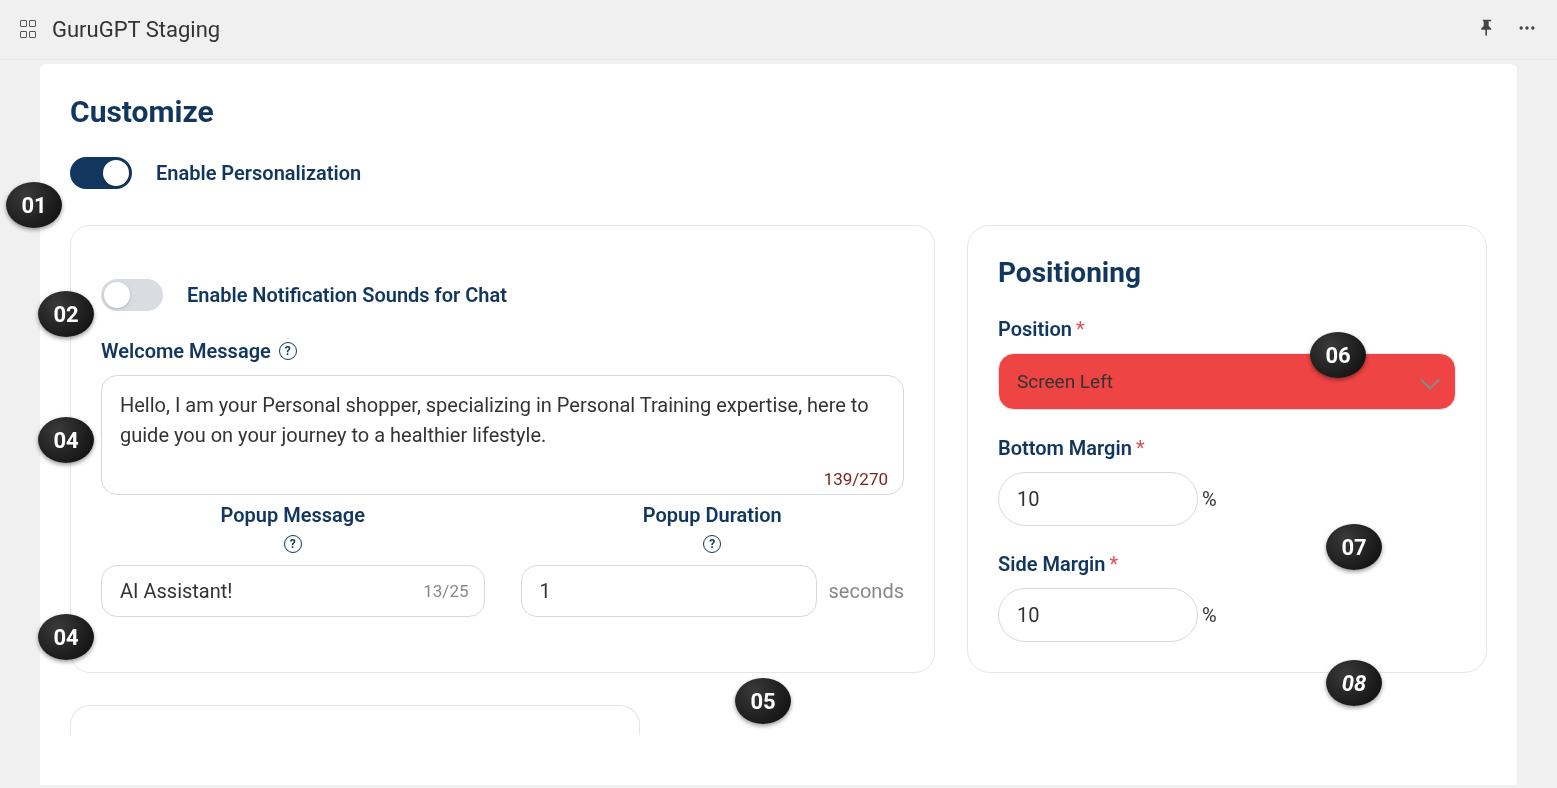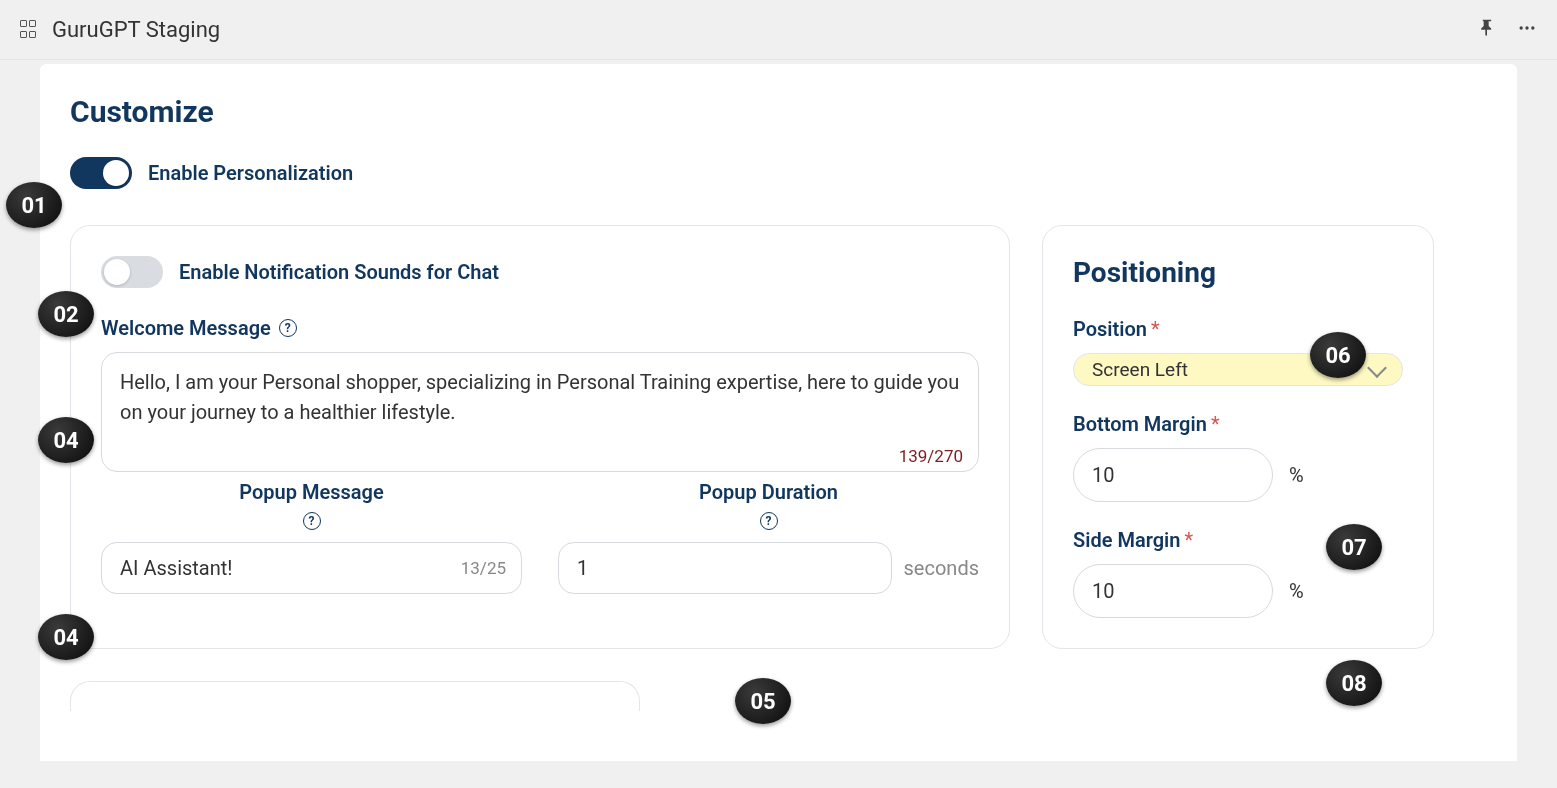--- a/index.html
+++ b/index.html
@@ -53,23 +53,24 @@
   }
   .page-title {
     font-size: 30px;
     font-weight: 700;
     color: #12375f;
     margin-bottom: 28px;
   }
   .toggle-row {
     display: flex;
     align-items: center;
-    gap: 16px;
+    gap: 24px;
     margin-bottom: 36px;
     position: relative;
+    margin-top: 23px;
   }
   .switch {
     position: relative;
     width: 62px;
     height: 32px;
     border-radius: 16px;
     cursor: pointer;
     flex-shrink: 0;
   }
   .switch.on { background: #12375f; }
@@ -94,21 +95,21 @@
     display: flex;
     gap: 32px;
   }
   .card {
     background: #fff;
     border: 1px solid #e2e6ea;
     border-radius: 20px;
     padding: 30px;
   }
   .card.main { flex: 1; max-width: 940px;}
-  .card.side { width: 392px; }
+  .card.side { width: 520px; border-radius: 23px; }
 
   .field-label {
     display: flex;
     align-items: center;
     gap: 8px;
     font-size: 20px;
     font-weight: 600;
     color: #12375f;
     margin-top: 26px;
     margin-bottom: 12px;
@@ -181,42 +182,42 @@
     font-weight:700;
     color:#12375f;
     margin-bottom:28px;
   }
 
   .select-wrap {
     position: relative;
   }
   .select {
     width: 100%;
-    background: #fef9c3;
+    background: #ef4444;
     border: 1px solid #e2e6ea;
     border-radius: 16px;
-    padding: 4px 18px;
+    padding: 16px 18px;
     font-size: 19px;
     color: #333;
     display:flex;
     justify-content:space-between;
     align-items:center;
     cursor:pointer;
   }
   .chevron {
     width:14px; height:14px;
     border-right:2px solid #888;
     border-bottom:2px solid #888;
     transform: rotate(45deg);
     margin-top:-4px;
   }
   .margin-row {
     display:flex;
     align-items:center;
-    gap:16px;
+    gap:4px;
   }
   .margin-row .input {
     height:54px;
     border-radius:27px;
     width:200px;
   }
   .pct {
     font-size:20px;
     color:#333;
   }
@@ -362,15 +363,15 @@
 
 </div>
 
 <div class="badge" style="left:6px; top:118px;">01</div>
 <div class="badge" style="left:38px; top:227px;">02</div>
 <div class="badge" style="left:38px; top:353px;">04</div>
 <div class="badge" style="left:38px; top:550px;">04</div>
 <div class="badge" style="left:735px; top:614px;">05</div>
 <div class="badge" style="left:1310px; top:268px;">06</div>
 <div class="badge" style="left:1326px; top:460px;">07</div>
-<div class="badge" style="left:1326px; top:596px;">08</div>
+<div class="badge" style="left:1326px; top:596px;font-style:italic;">08</div>
 
 </div>
 
 </body></html>

